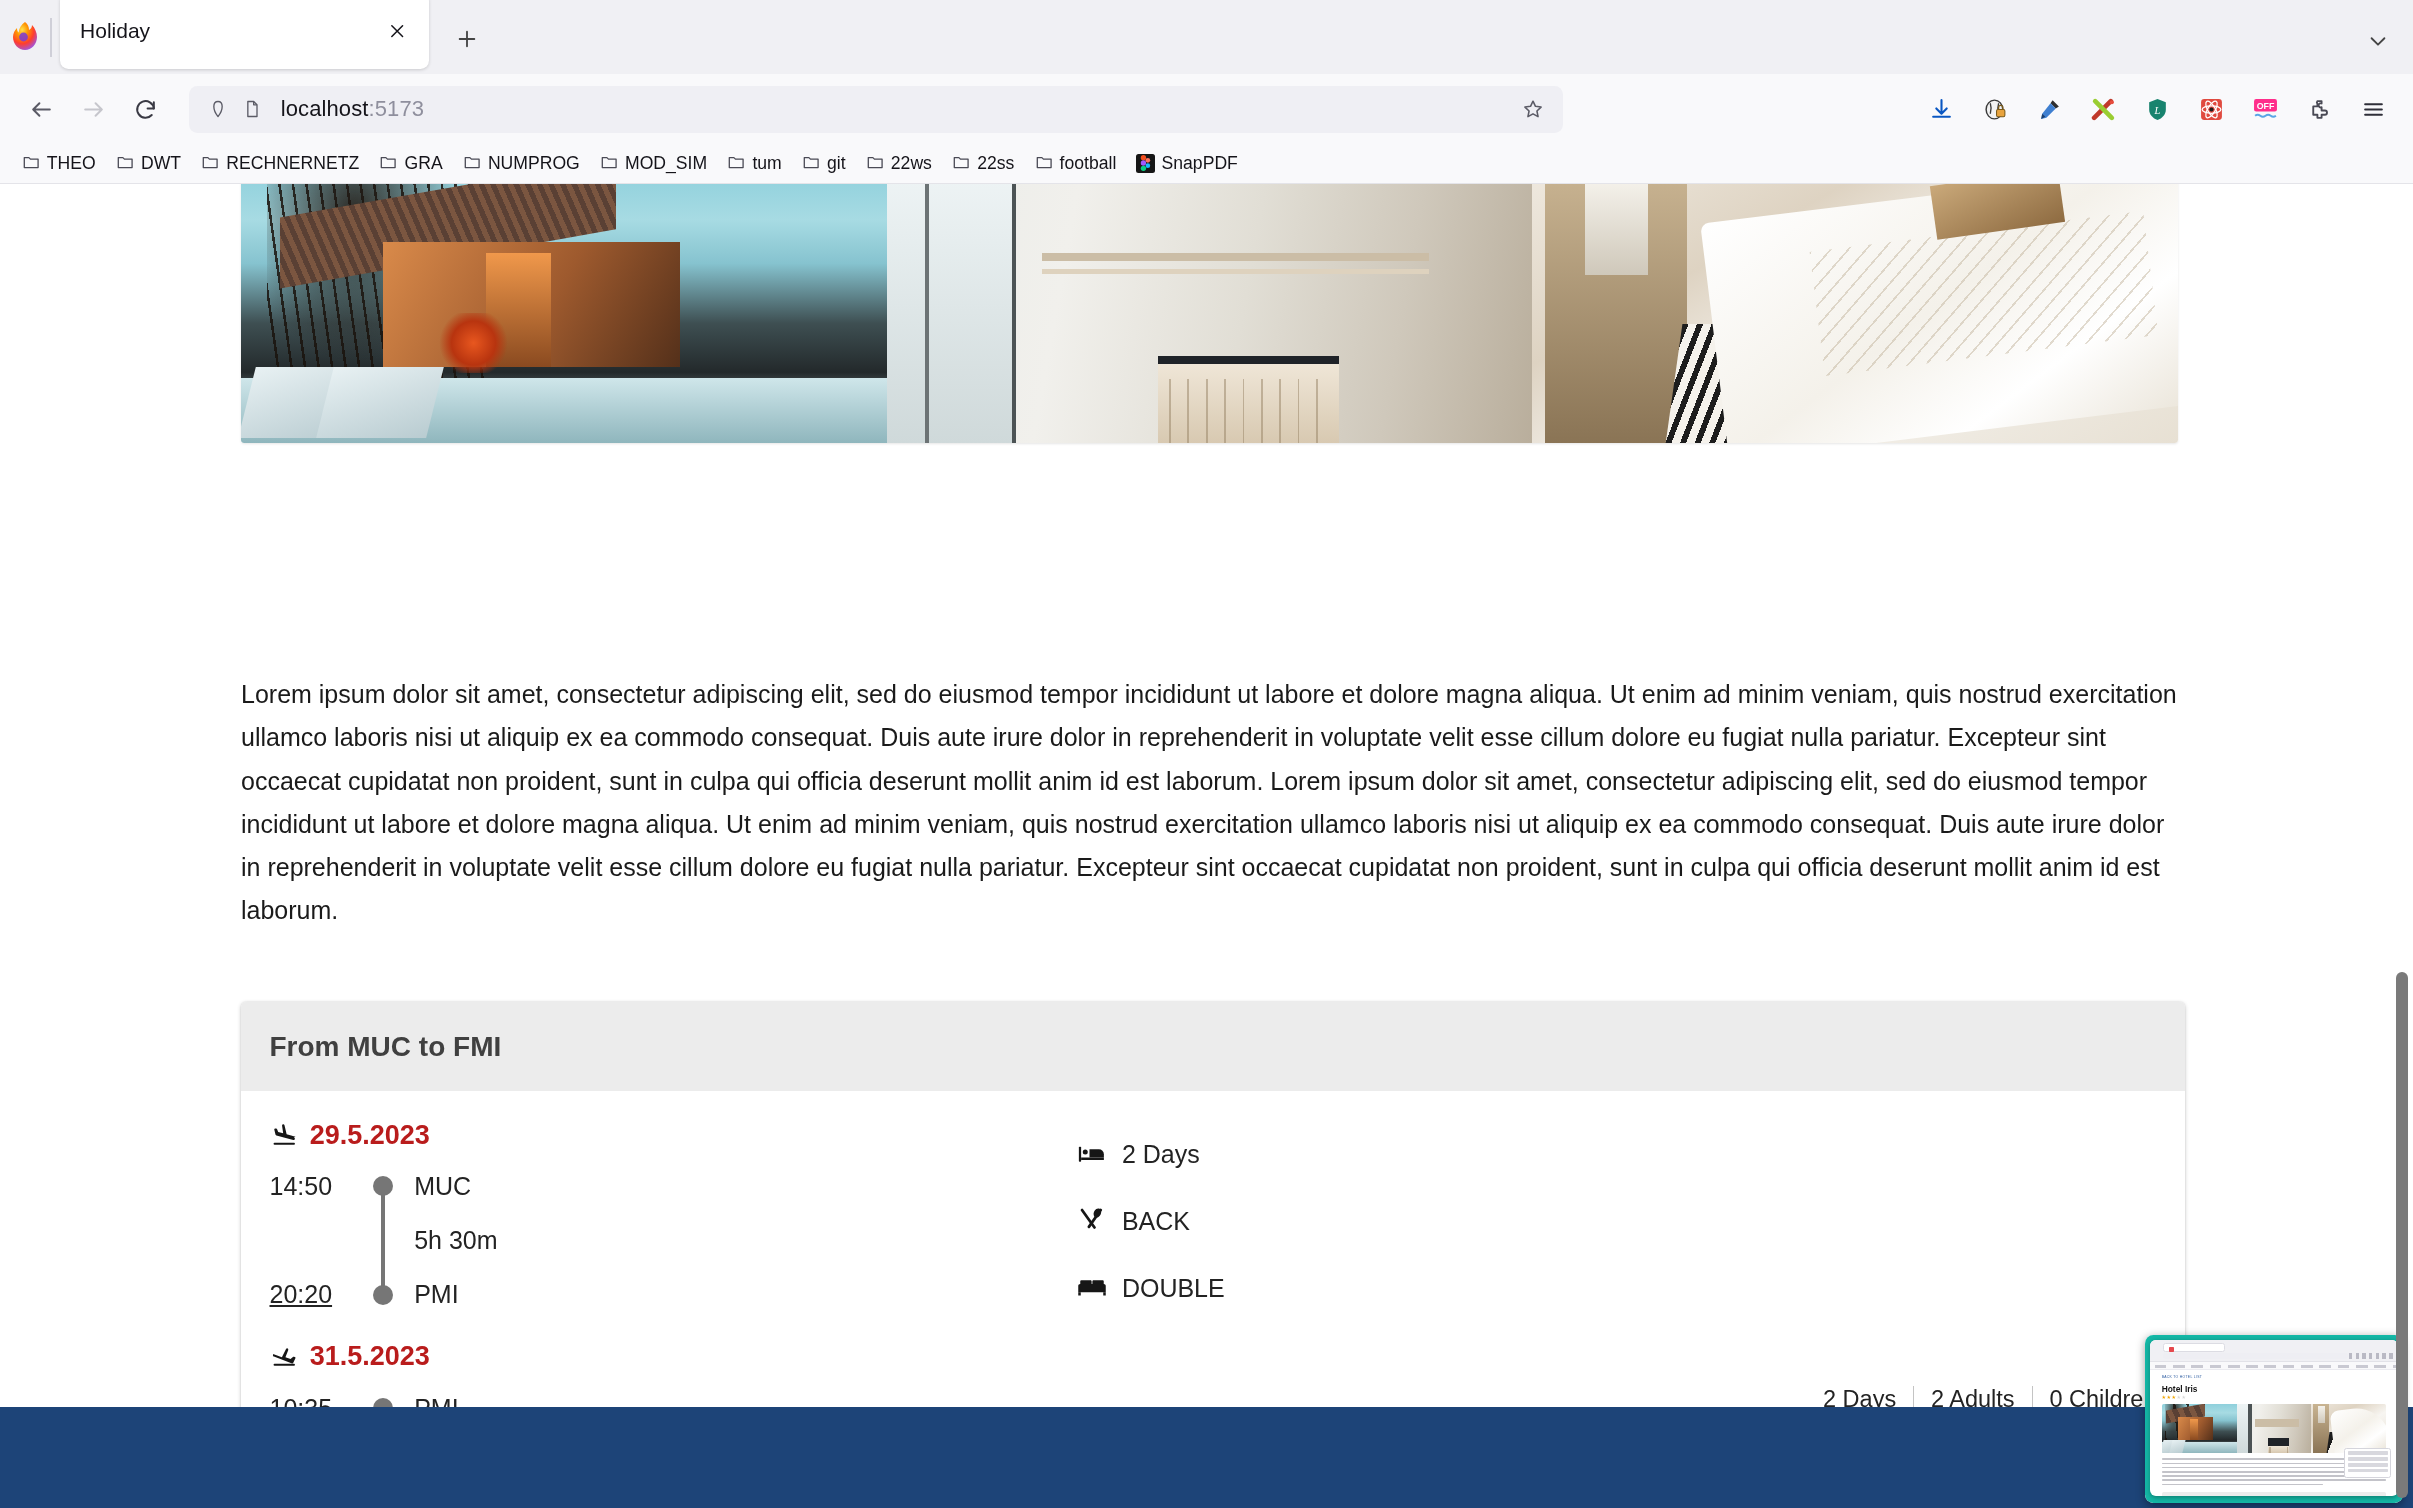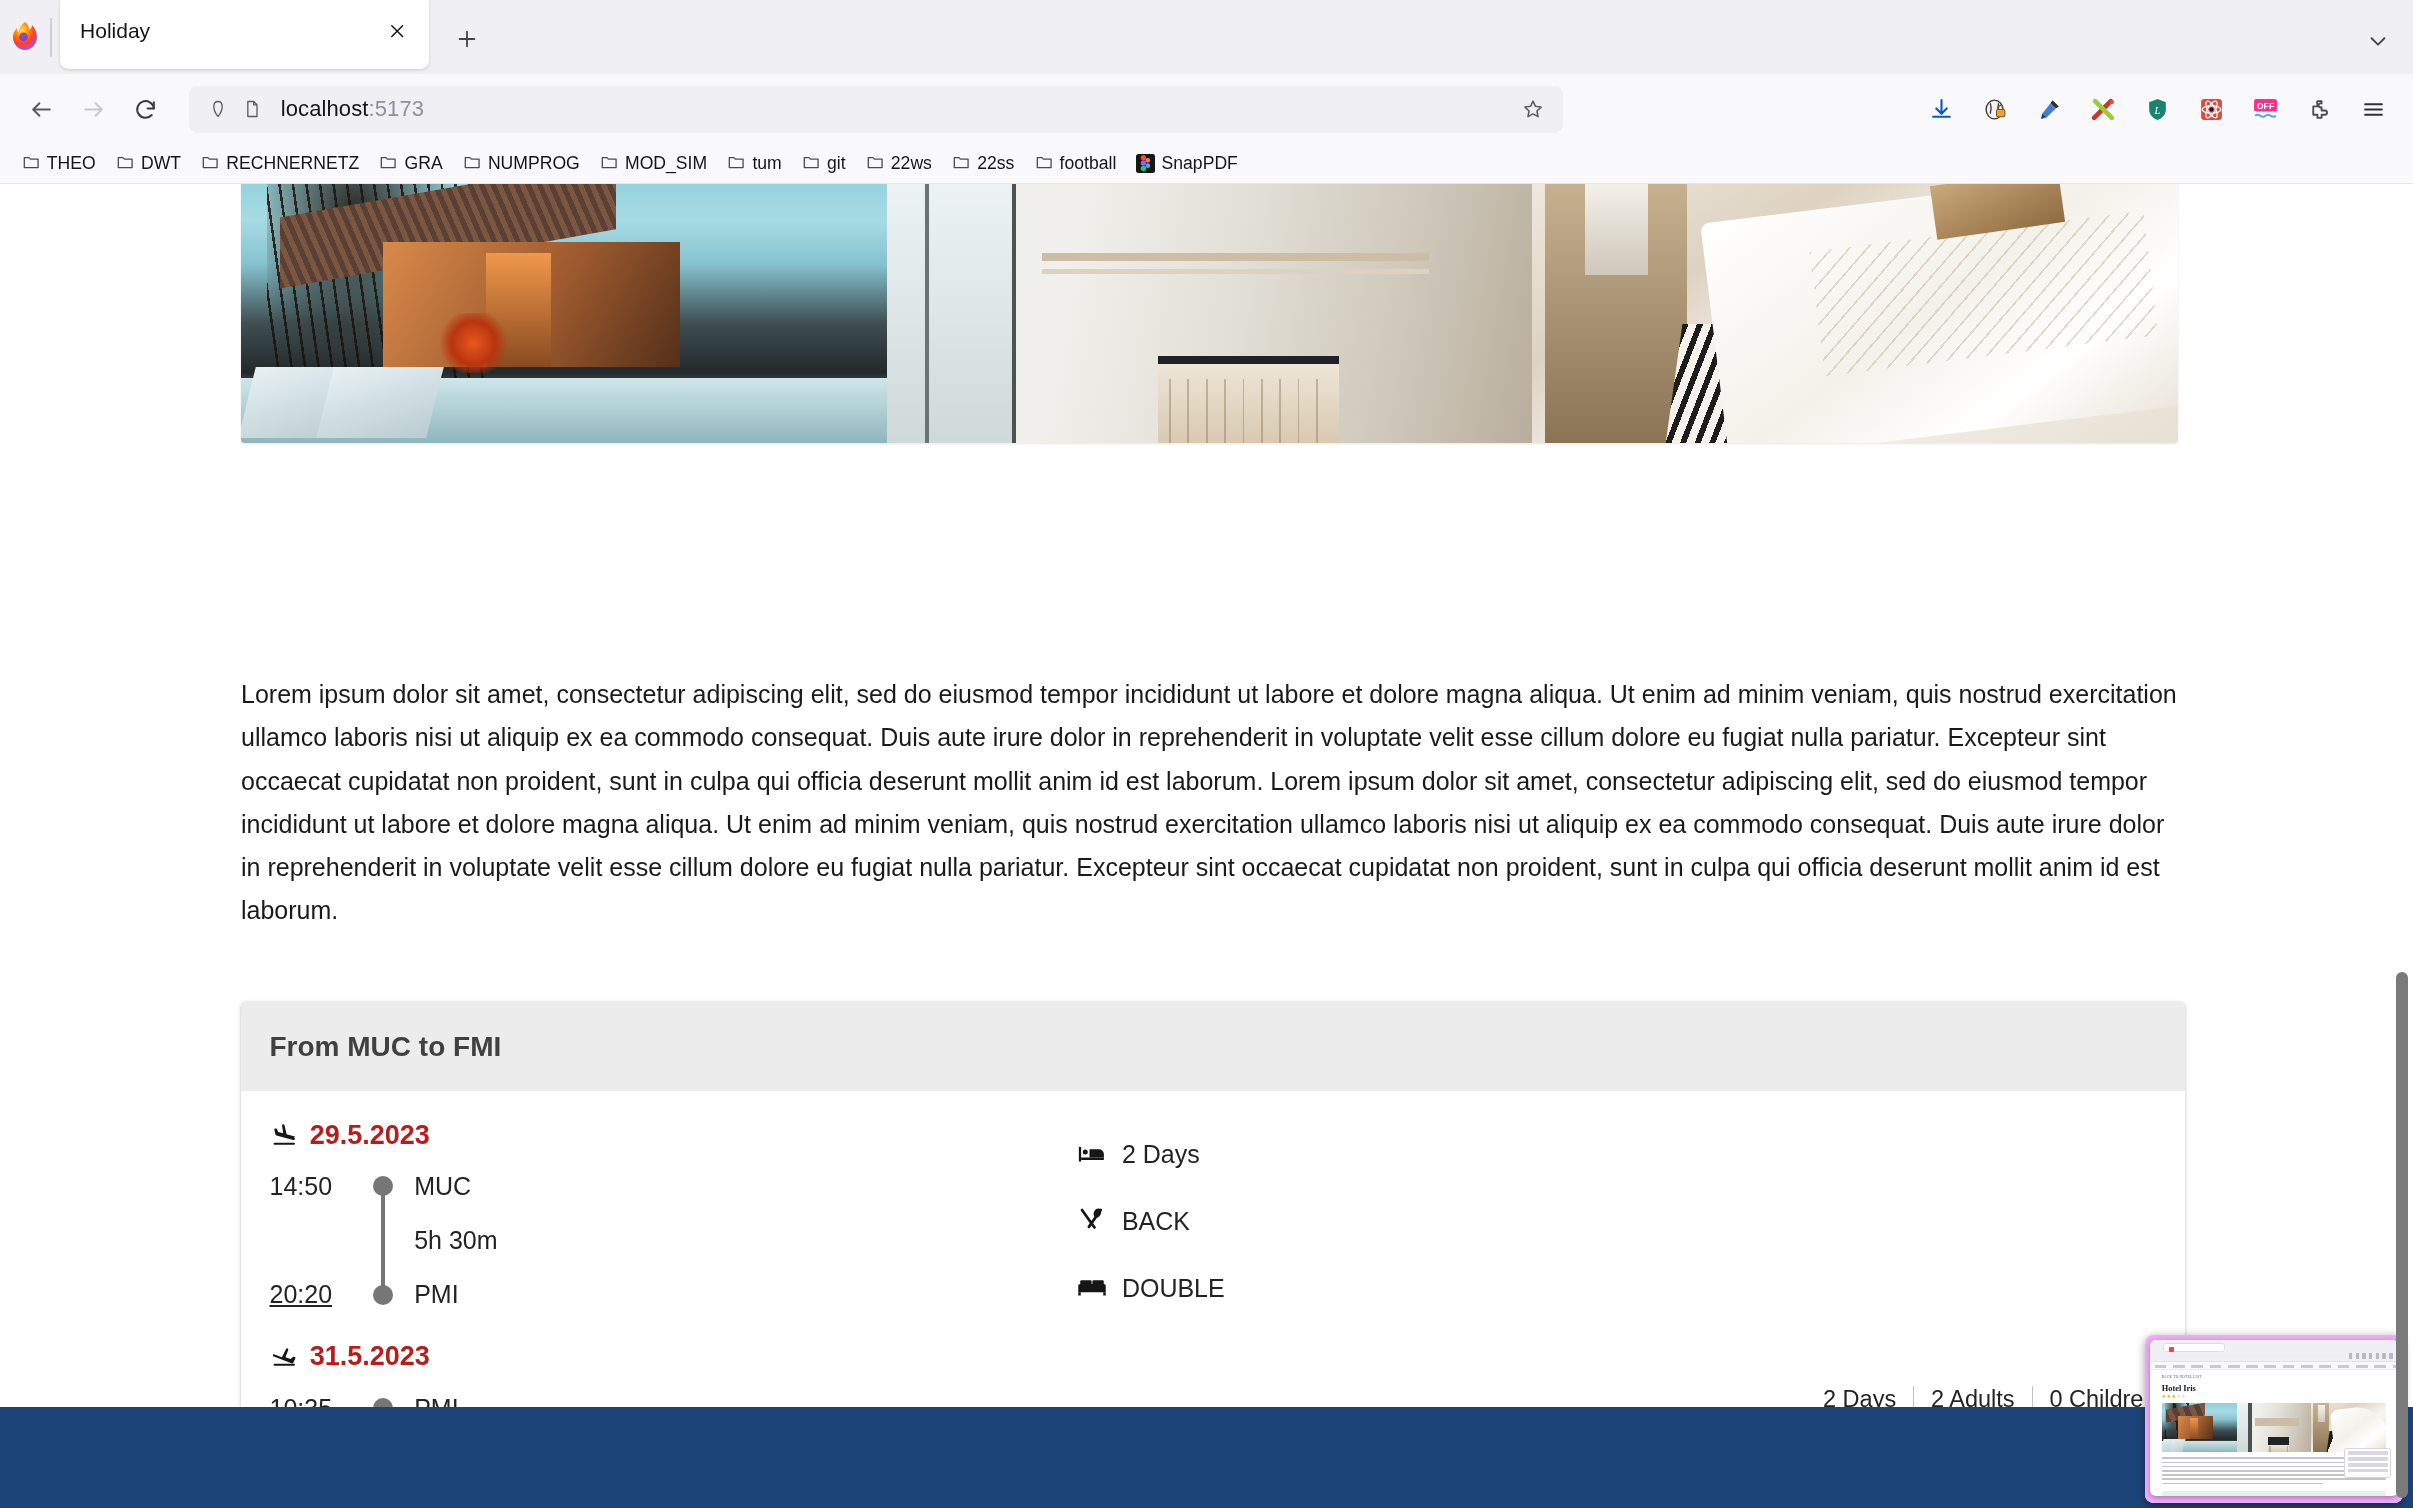--- a/index.html
+++ b/index.html
@@ -194,21 +194,21 @@
   }
 
   .footer { position: absolute; left: 0; right: 0; bottom: 0; height: 101px; background: #1d4478; }
 
   
   .pip {
     position: absolute; right: 10px; bottom: 5px; width: 258px; height: 168px;
     background: #ffffff; border-radius: 8.4px; overflow: hidden;
     box-shadow: 0 2.5px 10px rgba(0,0,0,.38);
   }
-  .pip-inner { position: absolute; inset: 0; background: #f0abfc; font-family: Liberation Serif, serif; }
+  .pip-inner { position: absolute; inset: 0; background: #14b8a6; }
   .pip-win { position: absolute; left: 5px; top: 5px; right: 5px; bottom: 6.7px;
              background: #ffffff; border-radius: 5.9px; overflow: hidden;
              box-shadow: 0 1.7px 5px rgba(0,0,0,.3); }
   .pip-chrome { height: 22px; background: #f0f0f4; border-bottom: 0.8px solid #e2e2e8; position: relative; }
   .pip-tab { position: absolute; left: 13.4px; top: 2.5px; width: 62px; height: 9.2px;
              background: #ffffff; border-radius: 2.5px; border: 0.8px solid #dcdce3; }
   .pip-dot { position: absolute; left: 4.2px; top: 3.4px; width: 5px; height: 5px; background: #e5484d; border-radius: 0.8px; }
   .pip-url { position: absolute; left: 13.4px; top: 12.6px; right: 50px; height: 6.7px; background: #eeeef3; border-radius: 2.5px; }
   .pip-ext { position: absolute; right: 5px; top: 12.6px; width: 44px; height: 6.7px;
              background: repeating-linear-gradient(90deg,#b9b9c4 0 3.4px, rgba(0,0,0,0) 3.4px 6.7px); }

